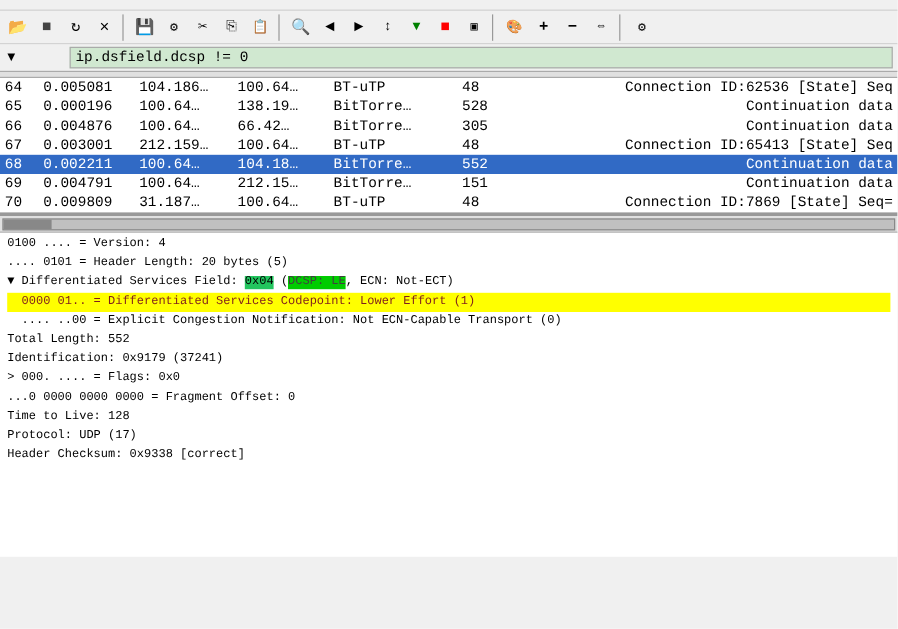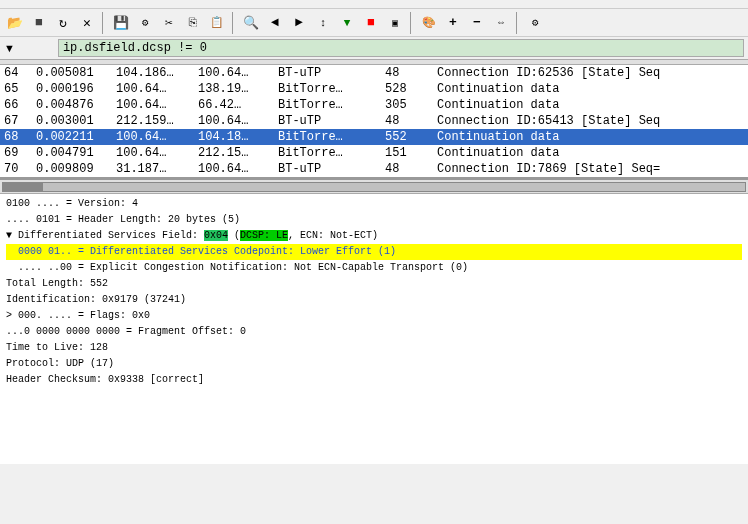--- a/index.html
+++ b/index.html
@@ -21,21 +21,21 @@
 
     
     #packet-list { background: white; overflow-y: auto; border-bottom: 3px solid #999; }
     .col-headers { display: flex; background: #e0e0e0; border-bottom: 1px solid #aaa; font-family: Arial, sans-serif; font-size: 12px; font-weight: bold; padding: 2px 0; }
     .col-no { width: 32px; padding: 0 4px; flex-shrink: 0; }
     .col-time { width: 80px; padding: 0 4px; flex-shrink: 0; }
     .col-source { width: 82px; padding: 0 4px; flex-shrink: 0; }
     .col-dest { width: 80px; padding: 0 4px; flex-shrink: 0; }
     .col-proto { width: 76px; padding: 0 4px; flex-shrink: 0; }
     .col-len { width: 52px; padding: 0 4px; flex-shrink: 0; margin-left: 31px; }
-    .col-info { flex: 1; padding: 0 4px; }
+    .col-info { flex: 1; padding: 0 4px; text-align: right; }
 
     .packet-row { display: flex; align-items: center; padding: 1px 0; cursor: pointer; border-bottom: none; }
     .packet-row.selected { background: #316ac5; color: white; }
     .packet-row .col-no,
     .packet-row .col-time,
     .packet-row .col-source,
     .packet-row .col-dest,
     .packet-row .col-proto,
     .packet-row .col-len,
     .packet-row .col-info {
@@ -183,22 +183,22 @@
 <div id="hscroll-area">
   <div id="hscroll-track">
     <div id="hscroll-thumb"></div>
   </div>
 </div>
 
 <div id="detail-panel">
   <div id="detail-lines">
       <div class="detail-line">0100 .... = Version: 4</div>
       <div class="detail-line">.... 0101 = Header Length: 20 bytes (5)</div>
-      <div class="detail-line expandable">▼ Differentiated Services Field: <span style="background:#22c55e;color:#000">0x04</span> (<span style="background:#00cc00;color:#000000">DCSP: LE</span>, ECN: Not-ECT)</div>
-      <div class="detail-line indent1" style="background: rgb(255, 255, 0); color: #1d4ed8;">0000 01.. = Differentiated Services Codepoint: Lower Effort (1)</div>
+      <div class="detail-line expandable">▼ Differentiated Services Field: <span style="background:#22c55e;color:#000">0x04</span> (<span style="background:#00cc00;color:#404040">DCSP: LE</span>, ECN: Not-ECT)</div>
+      <div class="detail-line indent1" style="background: rgb(255, 255, 0); color: #7f1d1d;">0000 01.. = Differentiated Services Codepoint: Lower Effort (1)</div>
       <div class="detail-line indent1">.... ..00 = Explicit Congestion Notification: Not ECN-Capable Transport (0)</div>
       <div class="detail-line">Total Length: 552</div>
       <div class="detail-line">Identification: 0x9179 (37241)</div>
       <div class="detail-line expandable">&gt; 000. .... = Flags: 0x0</div>
       <div class="detail-line">...0 0000 0000 0000 = Fragment Offset: 0</div>
       <div class="detail-line">Time to Live: 128</div>
       <div class="detail-line">Protocol: UDP (17)</div>
       <div class="detail-line">Header Checksum: 0x9338 [correct]</div>
     </div>
 </div>

